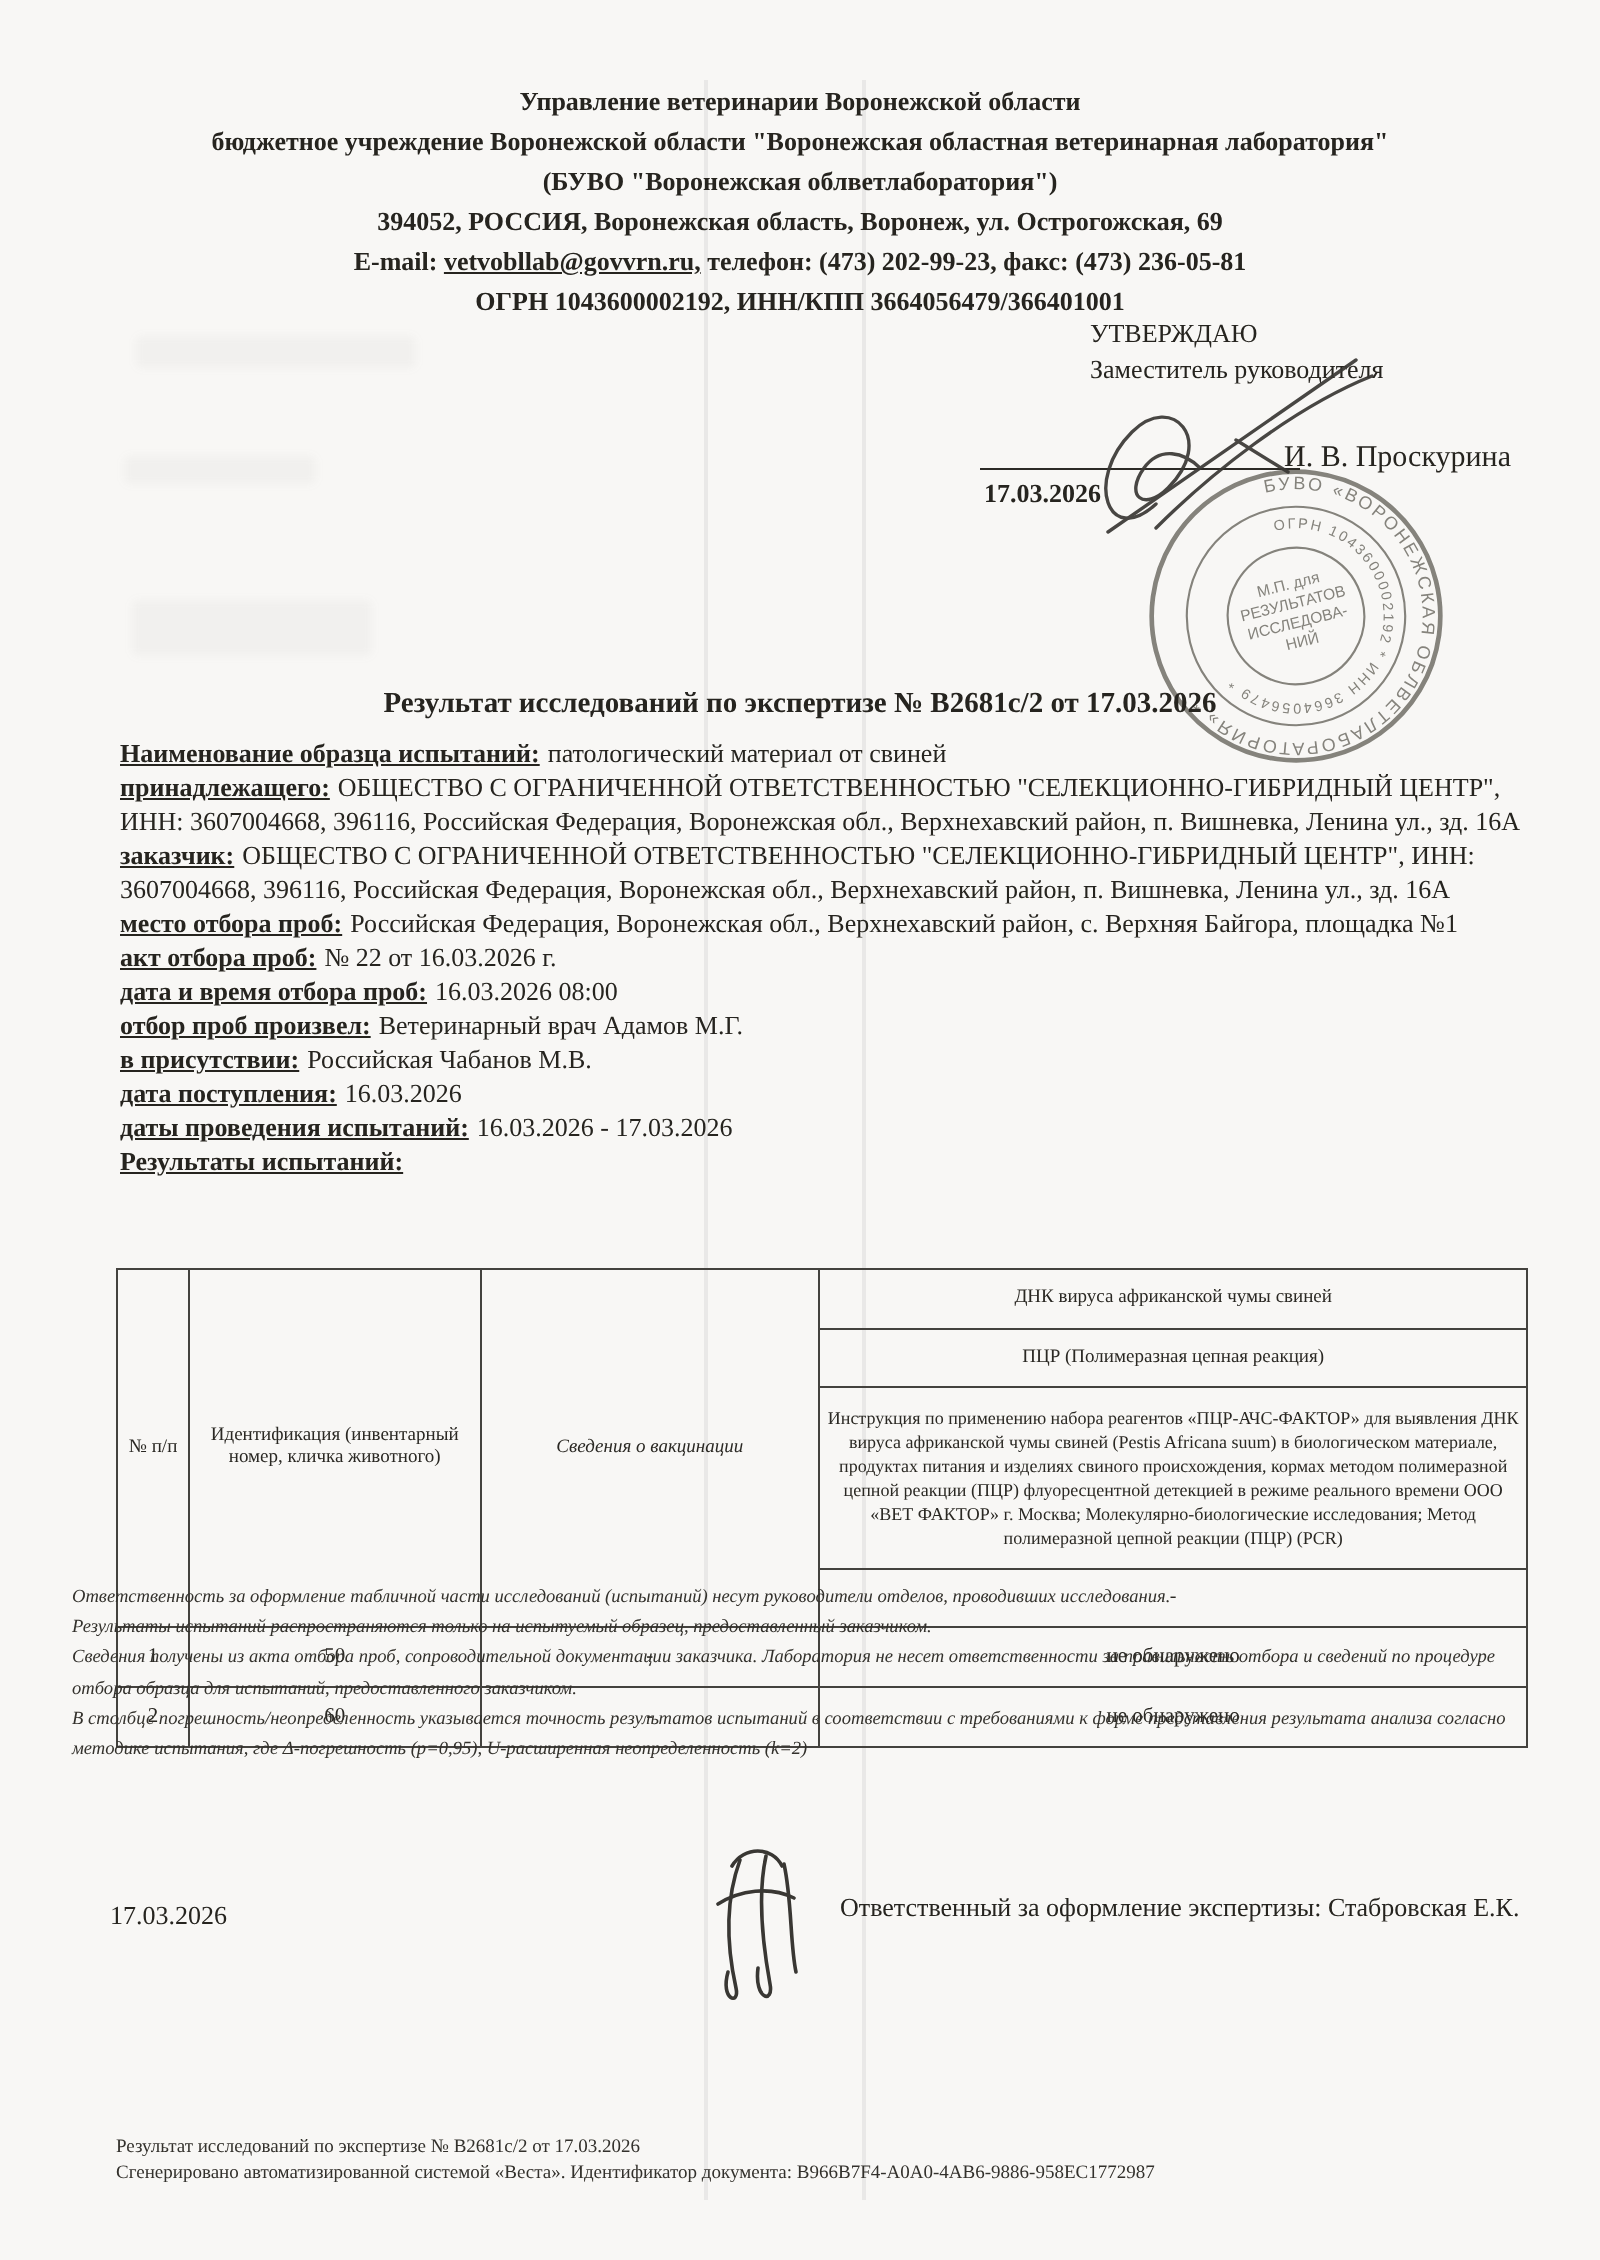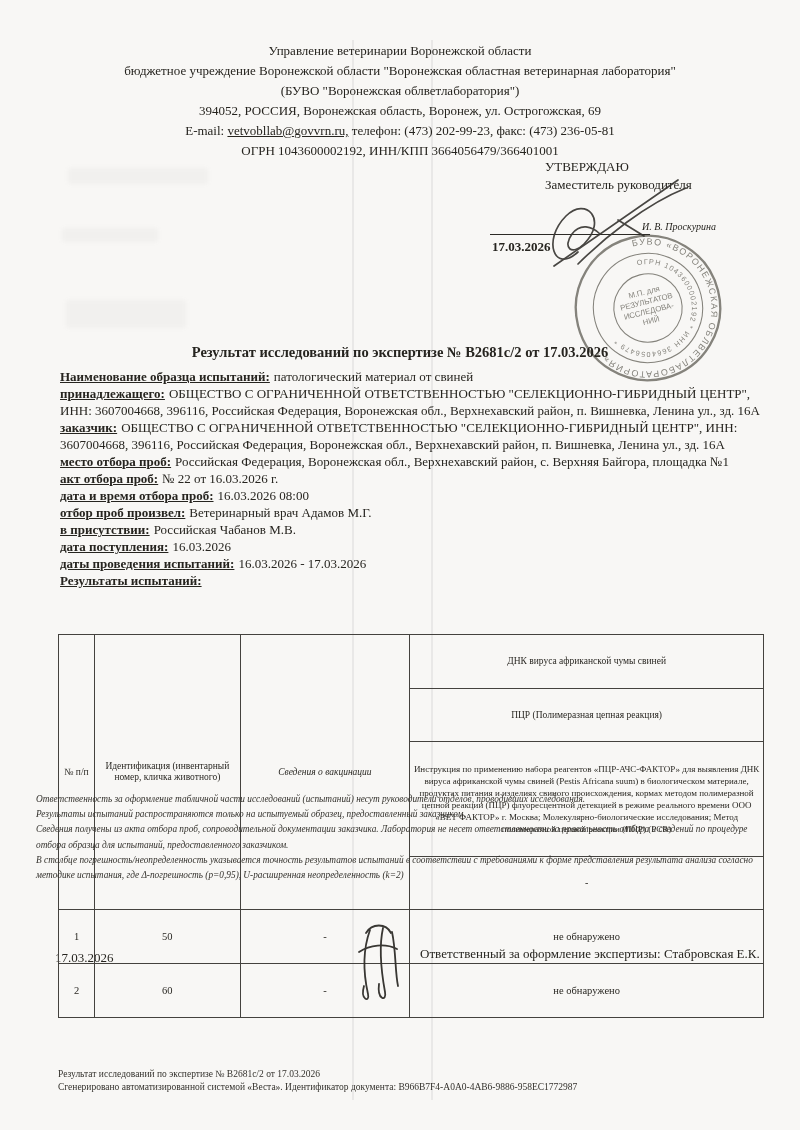--- a/index.html
+++ b/index.html
@@ -9,45 +9,45 @@
     font-family:"Liberation Serif","DejaVu Serif",serif;
     color:#26241f;overflow:hidden;
   }
   .crease{position:absolute;top:40px;bottom:30px;width:2px;background:rgba(110,110,110,0.10);}
   .crease-1{left:352px;}
   .crease-2{left:431px;}
   .ghost{position:absolute;background:rgba(120,118,112,0.05);filter:blur(2px);border-radius:3px;}
 
   
   .doc-header{position:absolute;top:41px;left:0;width:800px;text-align:center;font-size:13px;line-height:20px;}
-  .doc-header .ln{white-space:nowrap;}
+  .doc-header .ln{white-space:nowrap;font-weight:bold;}
   .email-link{text-decoration:underline;}
 
   
   .approval{position:absolute;left:545px;top:158px;font-size:13px;line-height:18px;z-index:3;}
   .sig-line{position:absolute;left:490px;top:234px;width:160px;border-bottom:1.2px solid #2c2a26;z-index:3;}
-  .approver-name{position:absolute;left:642px;top:221px;font-size:10px;white-space:nowrap;z-index:3;font-style:italic;}
+  .approver-name{position:absolute;left:642px;top:221px;font-size:15px;white-space:nowrap;z-index:3;}
   .approve-date{position:absolute;left:492px;top:239px;font-size:13px;font-weight:bold;z-index:3;}
 
   .sig-top{position:absolute;left:520px;top:178px;z-index:4;}
   .stamp{position:absolute;left:570px;top:230px;z-index:1;transform:rotate(-14deg);opacity:.82;}
 
   
   .doc-title{position:absolute;left:0;top:344px;width:800px;text-align:center;
     font-size:14.5px;font-weight:bold;z-index:2;}
 
   
   .fields{position:absolute;left:60px;top:368px;width:706px;font-size:13px;line-height:17px;z-index:2;}
   .fields p{margin:0;}
   .fields b{margin-right:4px;text-decoration:underline;}
 
   
   table.results{position:absolute;left:58px;top:634px;width:706px;border-collapse:collapse;z-index:2;}
   table.results th,table.results td{
-    border:1px solid #44423e;padding:19px 3px;font-weight:normal;
+    border:1px solid #44423e;padding:7px 3px;font-weight:normal;
     text-align:center;vertical-align:middle;color:#2a2823;
   }
   .col-num{width:30px;font-size:9.5px;line-height:11px;}
   .col-id{width:142px;font-size:9.5px;line-height:11px;}
   .col-vac{width:168px;font-size:9.5px;line-height:11px;font-style:italic;}
   .col-method{width:360px;}
   .hdr-dnk{font-size:9.5px;font-weight:bold;height:15px;line-height:13px;}
   .hdr-pcr{font-size:9.5px;height:14px;line-height:12px;}
   .hdr-method{font-size:9px;line-height:12px;padding:2px 8px;height:76px;}
   .hdr-dash{font-size:10px;height:14px;line-height:12px;}

